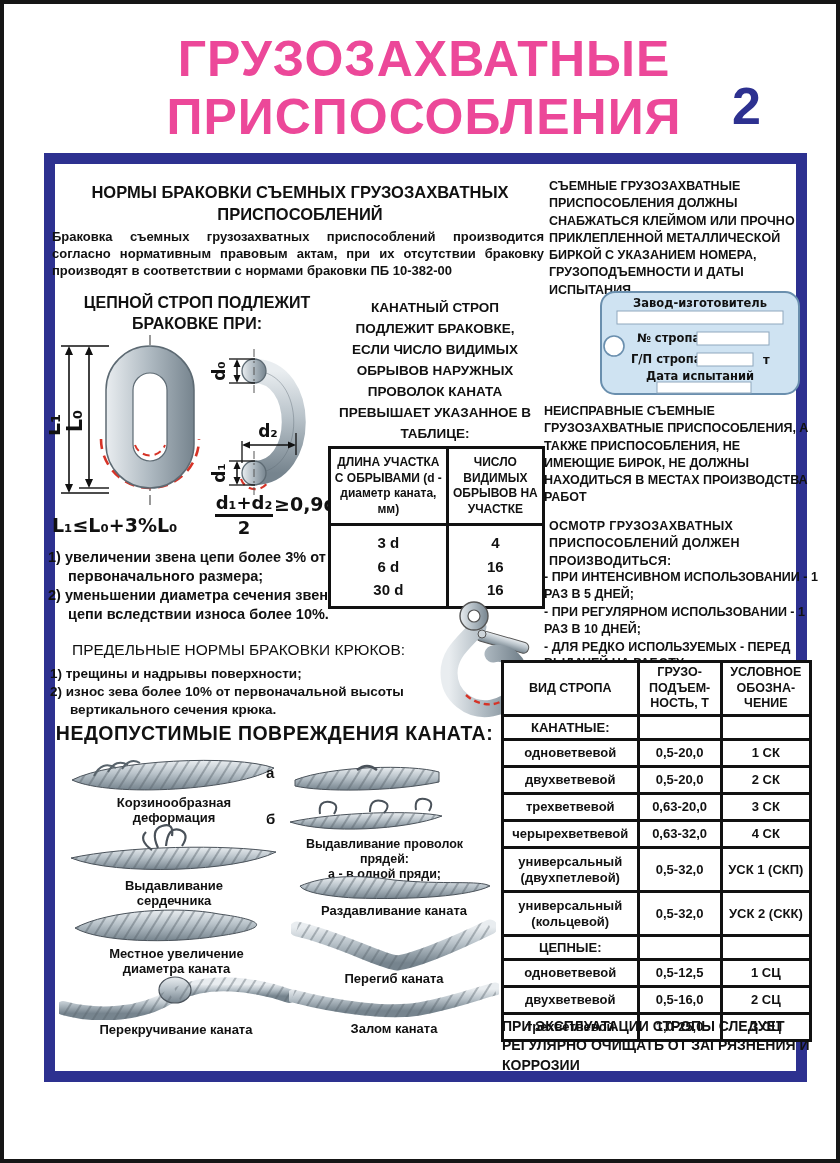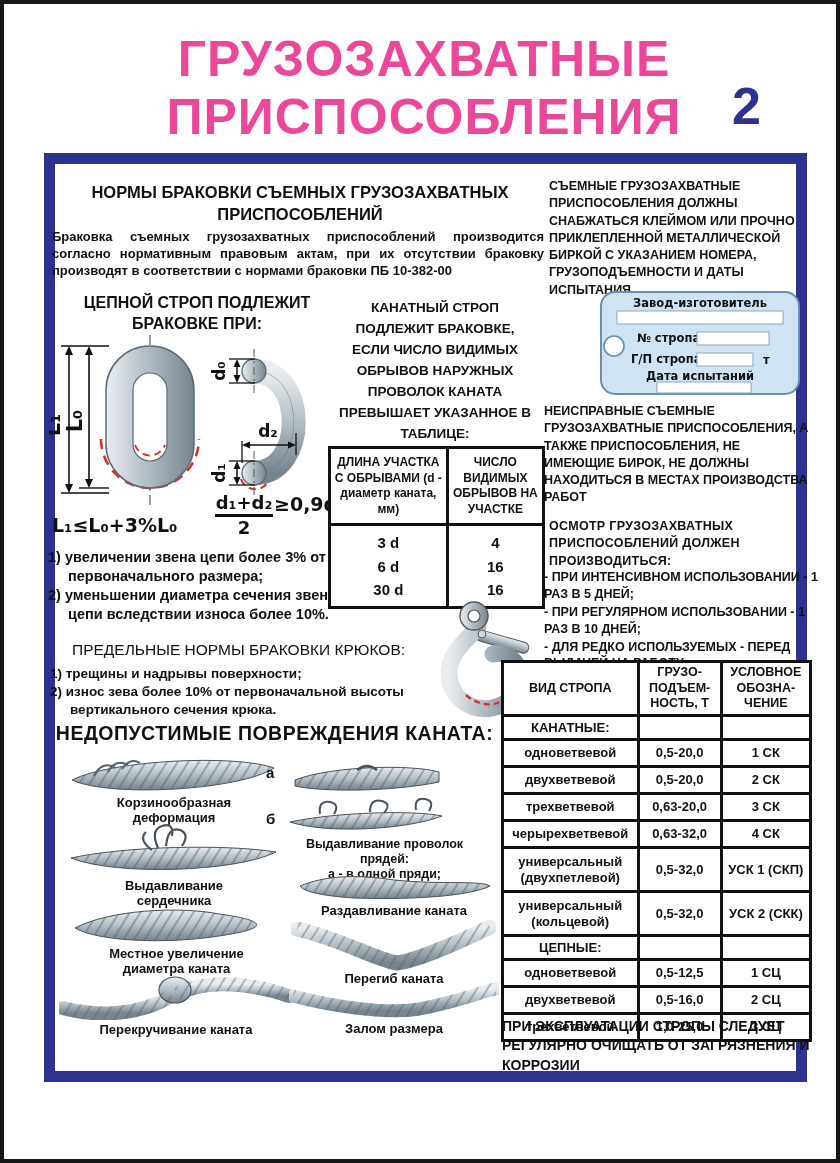--- a/index.html
+++ b/index.html
@@ -256,21 +256,21 @@
   <svg class="abs" style="left:287px;top:915px" width="205" height="52" viewBox="0 0 205 52">
     <path d="M6,10 C50,20 88,42 106,44 C124,42 166,24 199,8" fill="none" stroke="url(#gMetal)" stroke-width="15" stroke-linecap="round"></path>
     <path d="M6,10 C50,20 88,42 106,44 C124,42 166,24 199,8" fill="none" stroke="url(#pHatch)" stroke-width="15" opacity="0.5"></path>
   </svg>
   <div class="abs rope-label" style="left:300px;top:967px;width:180px">Перегиб каната</div>
 
   <svg class="abs" style="left:285px;top:978px" width="210" height="36" viewBox="0 0 210 36">
     <path d="M4,14 C50,26 100,32 130,27 C168,20 192,10 206,7" fill="none" stroke="url(#gMetal)" stroke-width="13" stroke-linecap="round"></path>
     <path d="M4,14 C50,26 100,32 130,27 C168,20 192,10 206,7" fill="none" stroke="url(#pHatch)" stroke-width="13" opacity="0.5"></path>
   </svg>
-  <div class="abs rope-label" style="left:300px;top:1017px;width:180px">Залом размера</div>
+  <div class="abs rope-label" style="left:300px;top:1017px;width:180px">Залом каната</div>
 
   <div class="abs note tag-note">СЪЕМНЫЕ ГРУЗОЗАХВАТНЫЕ ПРИСПОСОБЛЕНИЯ ДОЛЖНЫ СНАБЖАТЬСЯ КЛЕЙМОМ ИЛИ ПРОЧНО ПРИКЛЕПЛЕННОЙ МЕТАЛЛИЧЕСКОЙ БИРКОЙ С УКАЗАНИЕМ НОМЕРА, ГРУЗОПОДЪЕМНОСТИ И ДАТЫ ИСПЫТАНИЯ</div>
 
   <svg class="abs" style="left:583px;top:286px" width="218" height="108" viewBox="0 0 218 108">
     <rect x="14" y="2" width="198" height="102" rx="14" fill="#cfe3f2" stroke="#6a8fae" stroke-width="2"></rect>
     <circle cx="27" cy="56" r="10" fill="#ffffff" stroke="#6a8fae" stroke-width="1.6"></circle>
     <text x="113" y="17" font-size="11.5" text-anchor="middle" fill="#32455c">Завод-изготовитель</text>
     <rect x="30" y="21" width="166" height="13" fill="#ffffff" stroke="#8fa8bd"></rect>
     <text x="50" y="52" font-size="11.5" fill="#32455c">№ стропа</text>
     <rect x="110" y="42" width="72" height="13" fill="#ffffff" stroke="#8fa8bd"></rect>

